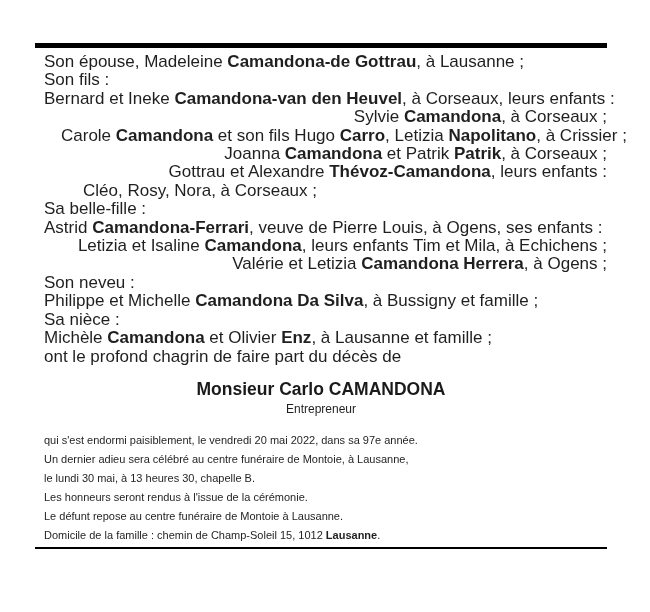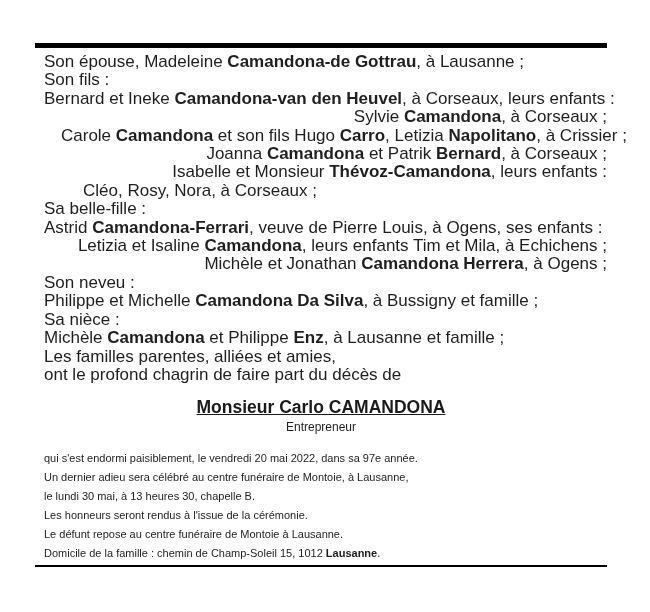--- a/index.html
+++ b/index.html
@@ -52,53 +52,51 @@
   .indent-1 { padding-left: 17px; text-align: right; }
   .indent-2 { padding-left: 39px; }
   .bold { font-weight: bold; }
   .name-line {
     margin-top: 12px;
     text-align: center;
     font-weight: bold;
     font-size: 17.5px;
     line-height: 22px;
     color: #1a1a1a;
-    text-decoration: underline;
   }
   .title-line {
     text-align: center;
     font-size: 12px;
     line-height: 19px;
   }
 </style>
 </head>
 <body>
 
 <div class="canvas">
   <div class="sheet">
     <div class="top-rule"></div>
 
     <div class="family-block">
         <div class="line indent-0"><span>Son épouse, Madeleine </span><span class="bold">Camandona-de Gottrau</span><span>, à Lausanne ;</span></div>
         <div class="line indent-0"><span>Son fils :</span></div>
         <div class="line indent-0"><span>Bernard et Ineke </span><span class="bold">Camandona-van den Heuvel</span><span>, à Corseaux, leurs enfants :</span></div>
         <div class="line indent-1"><span>Sylvie </span><span class="bold">Camandona</span><span>, à Corseaux ;</span></div>
         <div class="line indent-1"><span>Carole </span><span class="bold">Camandona</span><span> et son fils Hugo </span><span class="bold">Carro</span><span>, Letizia </span><span class="bold">Napolitano</span><span>, à Crissier ;</span></div>
-        <div class="line indent-1"><span>Joanna </span><span class="bold">Camandona</span><span> et Patrik </span><span class="bold">Bernard</span><span>, à Corseaux ;</span></div>
-        <div class="line indent-1"><span>Isabelle et Monsieur </span><span class="bold">Thévoz-Camandona</span><span>, leurs enfants :</span></div>
+        <div class="line indent-1"><span>Joanna </span><span class="bold">Camandona</span><span> et Patrik </span><span class="bold">Patrik</span><span>, à Corseaux ;</span></div>
+        <div class="line indent-1"><span>Gottrau et Alexandre </span><span class="bold">Thévoz-Camandona</span><span>, leurs enfants :</span></div>
         <div class="line indent-2"><span>Cléo, Rosy, Nora, à Corseaux ;</span></div>
         <div class="line indent-0"><span>Sa belle-fille :</span></div>
         <div class="line indent-0"><span>Astrid </span><span class="bold">Camandona-Ferrari</span><span>, veuve de Pierre Louis, à Ogens, ses enfants :</span></div>
         <div class="line indent-1"><span>Letizia et Isaline </span><span class="bold">Camandona</span><span>, leurs enfants Tim et Mila, à Echichens ;</span></div>
-        <div class="line indent-1"><span>Michèle et Jonathan </span><span class="bold">Camandona Herrera</span><span>, à Ogens ;</span></div>
+        <div class="line indent-1"><span>Valérie et Letizia </span><span class="bold">Camandona Herrera</span><span>, à Ogens ;</span></div>
         <div class="line indent-0"><span>Son neveu :</span></div>
         <div class="line indent-0"><span>Philippe et Michelle </span><span class="bold">Camandona Da Silva</span><span>, à Bussigny et famille ;</span></div>
         <div class="line indent-0"><span>Sa nièce :</span></div>
-        <div class="line indent-0"><span>Michèle </span><span class="bold">Camandona</span><span> et Philippe </span><span class="bold">Enz</span><span>, à Lausanne et famille ;</span></div>
-        <div class="line indent-0"><span>Les familles parentes, alliées et amies,</span></div>
+        <div class="line indent-0"><span>Michèle </span><span class="bold">Camandona</span><span> et Olivier </span><span class="bold">Enz</span><span>, à Lausanne et famille ;</span></div>
         <div class="line indent-0"><span>ont le profond chagrin de faire part du décès de</span></div>
       </div>
 
     <div class="name-line">Monsieur Carlo CAMANDONA</div>
 
     <div class="title-line">Entrepreneur</div>
 
     <div class="details-block">
         <div class="line indent-0"><span>qui s'est endormi paisiblement, le vendredi 20 mai 2022, dans sa 97e année.</span></div>
         <div class="line indent-0"><span>Un dernier adieu sera célébré au centre funéraire de Montoie, à Lausanne,</span></div>

